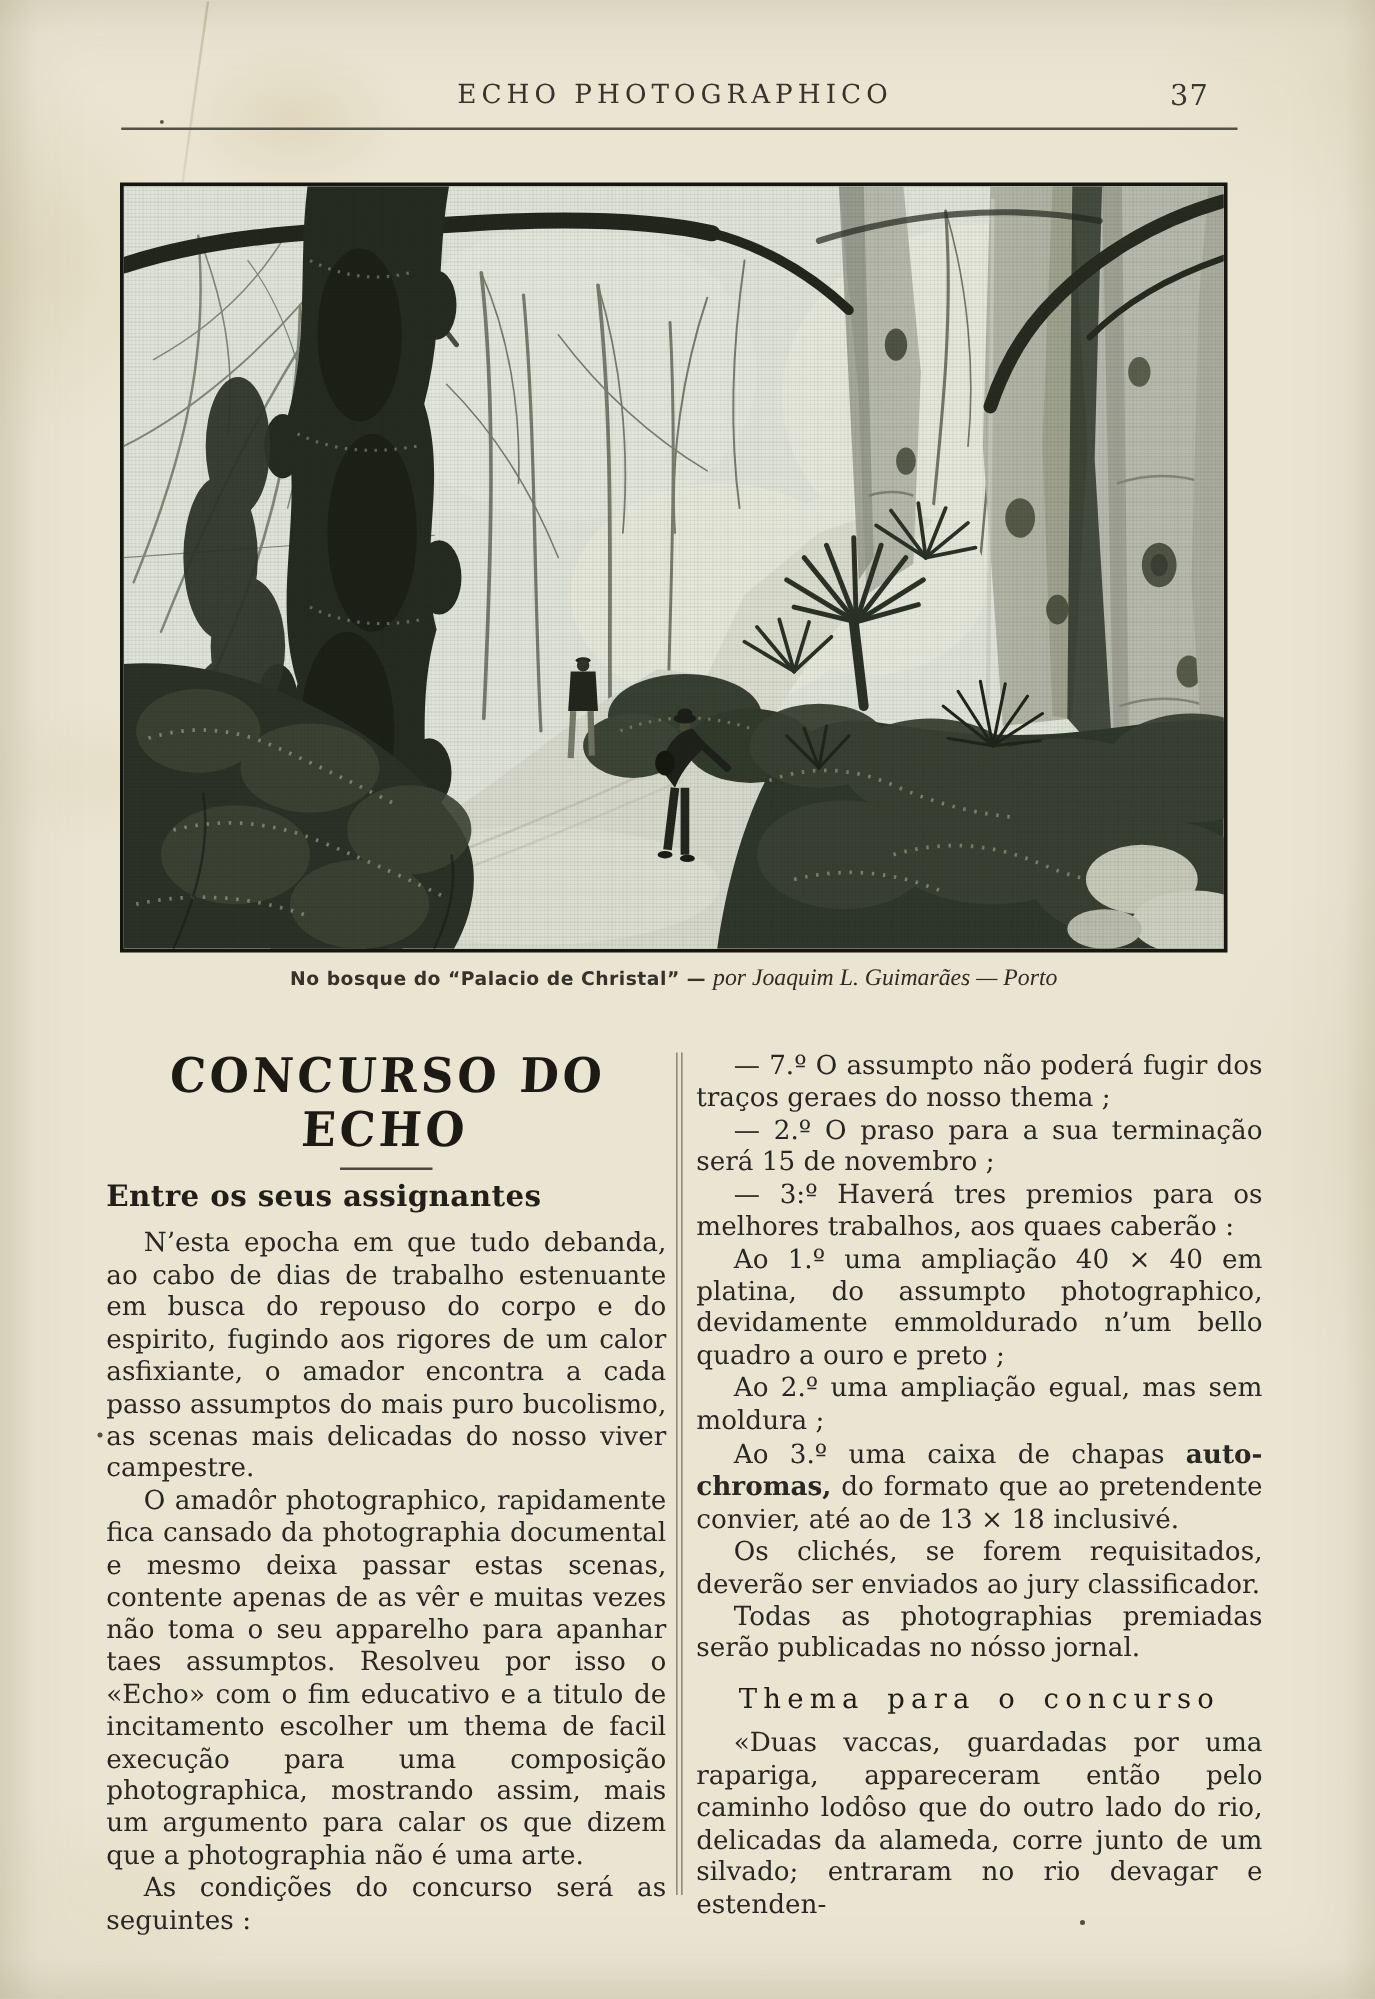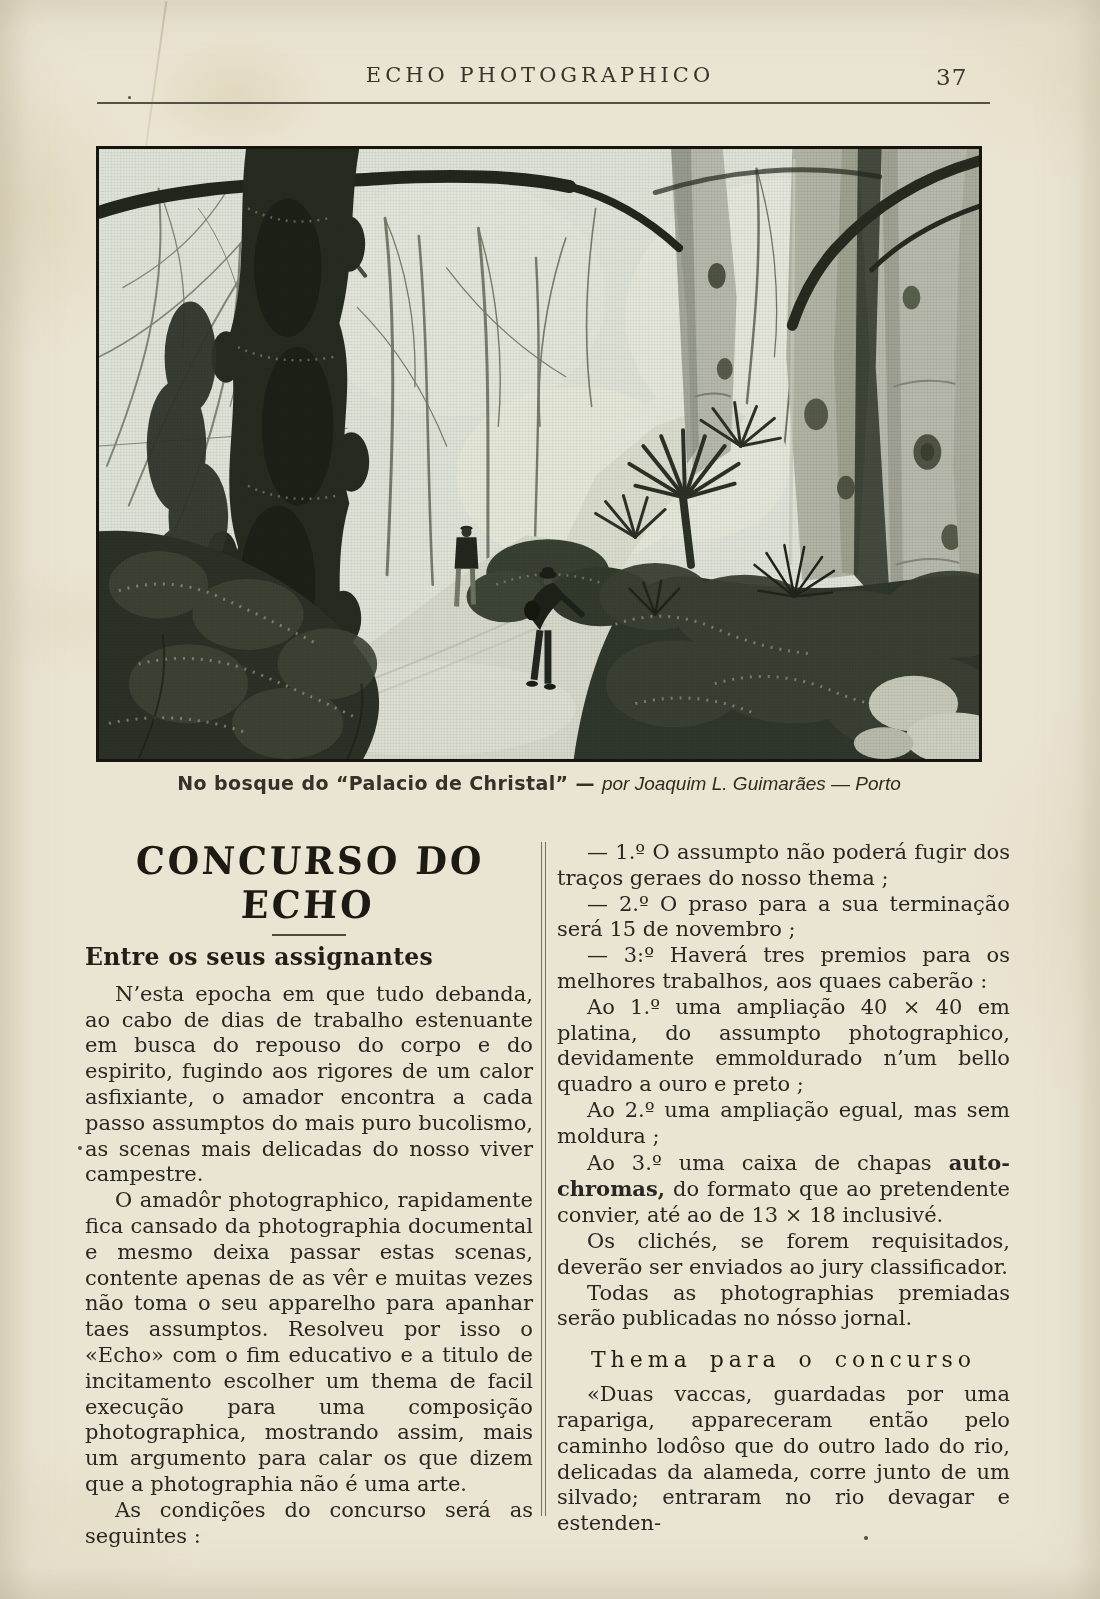--- a/index.html
+++ b/index.html
@@ -34,23 +34,23 @@
 
   
   .photo-frame{position:absolute;left:96px;top:146px;width:886px;height:616px;
     border:3px solid #16160f;box-sizing:border-box;background:#dfe2d8;}
   .photo-frame svg{display:block;width:100%;height:100%;}
   .halftone{position:absolute;inset:0;pointer-events:none;mix-blend-mode:multiply;
     background-image:
       repeating-linear-gradient(0deg, rgba(30,32,24,.05) 0 1px, rgba(0,0,0,0) 1px 3px),
       repeating-linear-gradient(90deg, rgba(30,32,24,.04) 0 1px, rgba(0,0,0,0) 1px 3px);}
   .caption{position:absolute;top:772px;left:96px;width:886px;text-align:center;color:#2e2b22;}
-  .caption .cap-print{font-family:"DejaVu Sans", sans-serif;font-size:19px;font-weight:bold;
+  .caption .cap-print{font-family:"DejaVu Sans", sans-serif;font-size:15px;font-weight:bold;
     letter-spacing:.4px;color:#35322a;}
-  .caption .cap-script{font-family:Liberation Sans, sans-serif;font-style:italic;font-size:19px;
+  .caption .cap-script{font-family:Liberation Serif, serif;font-style:italic;font-size:19px;
     font-weight:500;color:#2e2b22;}
 
   
   .columns{position:absolute;left:85px;top:838px;width:925px;height:700px;}
   .col{position:absolute;top:0;}
   .col-left{left:0;width:448px;}
   .col-right{left:472px;width:453px;}
   .col-divider{position:absolute;left:456px;top:4px;height:674px;width:3px;
     border-left:1px solid #74715f;border-right:1px solid #74715f;}
 
@@ -319,21 +319,21 @@
     <section class="col col-left">
       <h2 class="fancy-title">CONCURSO DO ECHO</h2>
       <div class="title-rule"></div>
       <h3 class="subtitle">Entre os seus assignantes</h3>
       <p class="body-p">N’esta epocha em que tudo debanda, ao cabo de dias de trabalho estenuante em busca do repouso do corpo e do espirito, fugindo aos rigores de um calor asfixiante, o amador encontra a cada passo assumptos do mais puro bucolismo, as scenas mais delicadas do nosso viver campestre.</p>
       <p class="body-p">O amadôr photographico, rapidamente fica cansado da photographia documental e mesmo deixa passar estas scenas, contente apenas de as vêr e muitas vezes não toma o seu apparelho para apanhar taes assumptos. Resolveu por isso o «Echo» com o fim educativo e a titulo de incitamento escolher um thema de facil execução para uma composição photographica, mostrando assim, mais um argumento para calar os que dizem que a photographia não é uma arte.</p>
       <p class="body-p">As condições do concurso será as seguintes :</p>
     </section>
 
     <section class="col col-right">
-      <p class="body-p first">— 1.º O assumpto não poderá fugir dos traços geraes do nosso thema ;</p>
+      <p class="body-p first">— 7.º O assumpto não poderá fugir dos traços geraes do nosso thema ;</p>
       <p class="body-p">— 2.º O praso para a sua terminação será 15 de novembro ;</p>
       <p class="body-p">— 3:º Haverá tres premios para os melhores trabalhos, aos quaes caberão :</p>
       <p class="body-p">Ao 1.º uma ampliação 40 × 40 em platina, do assumpto photographico, devidamente emmoldurado n’um bello quadro a ouro e preto ;</p>
       <p class="body-p">Ao 2.º uma ampliação egual, mas sem moldura ;</p>
       <p class="body-p"><span>Ao 3.º uma caixa de chapas </span><span class="b">auto-chromas,</span><span> do formato que ao pretendente convier, até ao de 13 × 18 inclusivé.</span></p>
       <p class="body-p">Os clichés, se forem requisitados, deverão ser enviados ao jury classificador.</p>
       <p class="body-p">Todas as photographias premiadas serão publicadas no nósso jornal.</p>
       <h3 class="theme-heading">Thema para o concurso</h3>
       <p class="body-p">«Duas vaccas, guardadas por uma rapariga, appareceram então pelo caminho lodôso que do outro lado do rio, delicadas da alameda, corre junto de um silvado; entraram no rio devagar e estenden-</p>
     </section>

